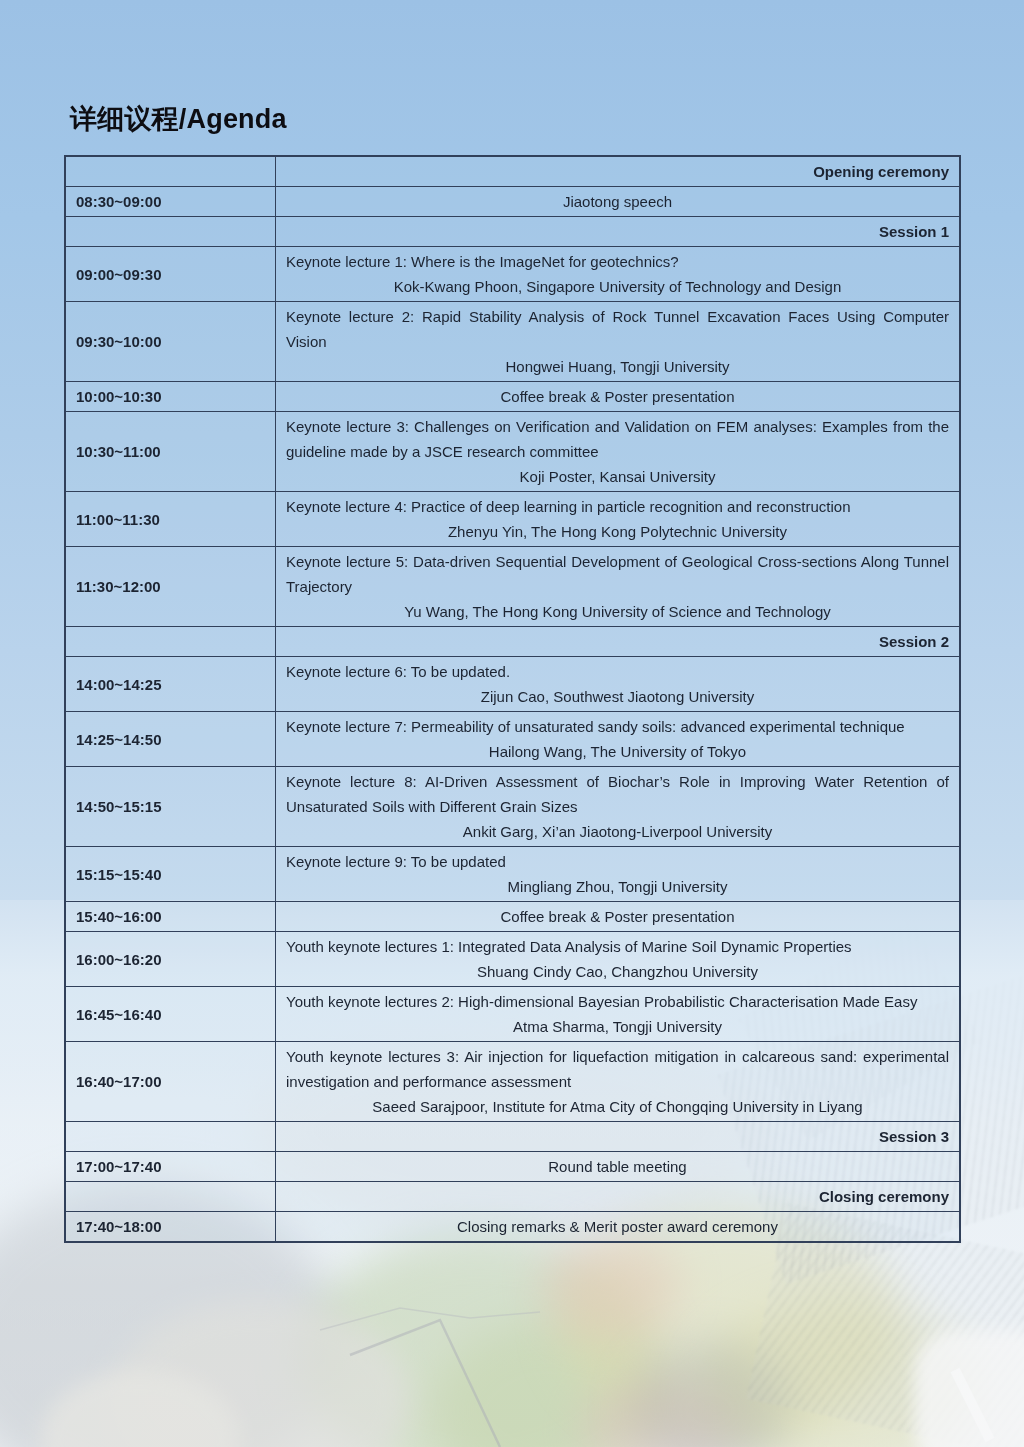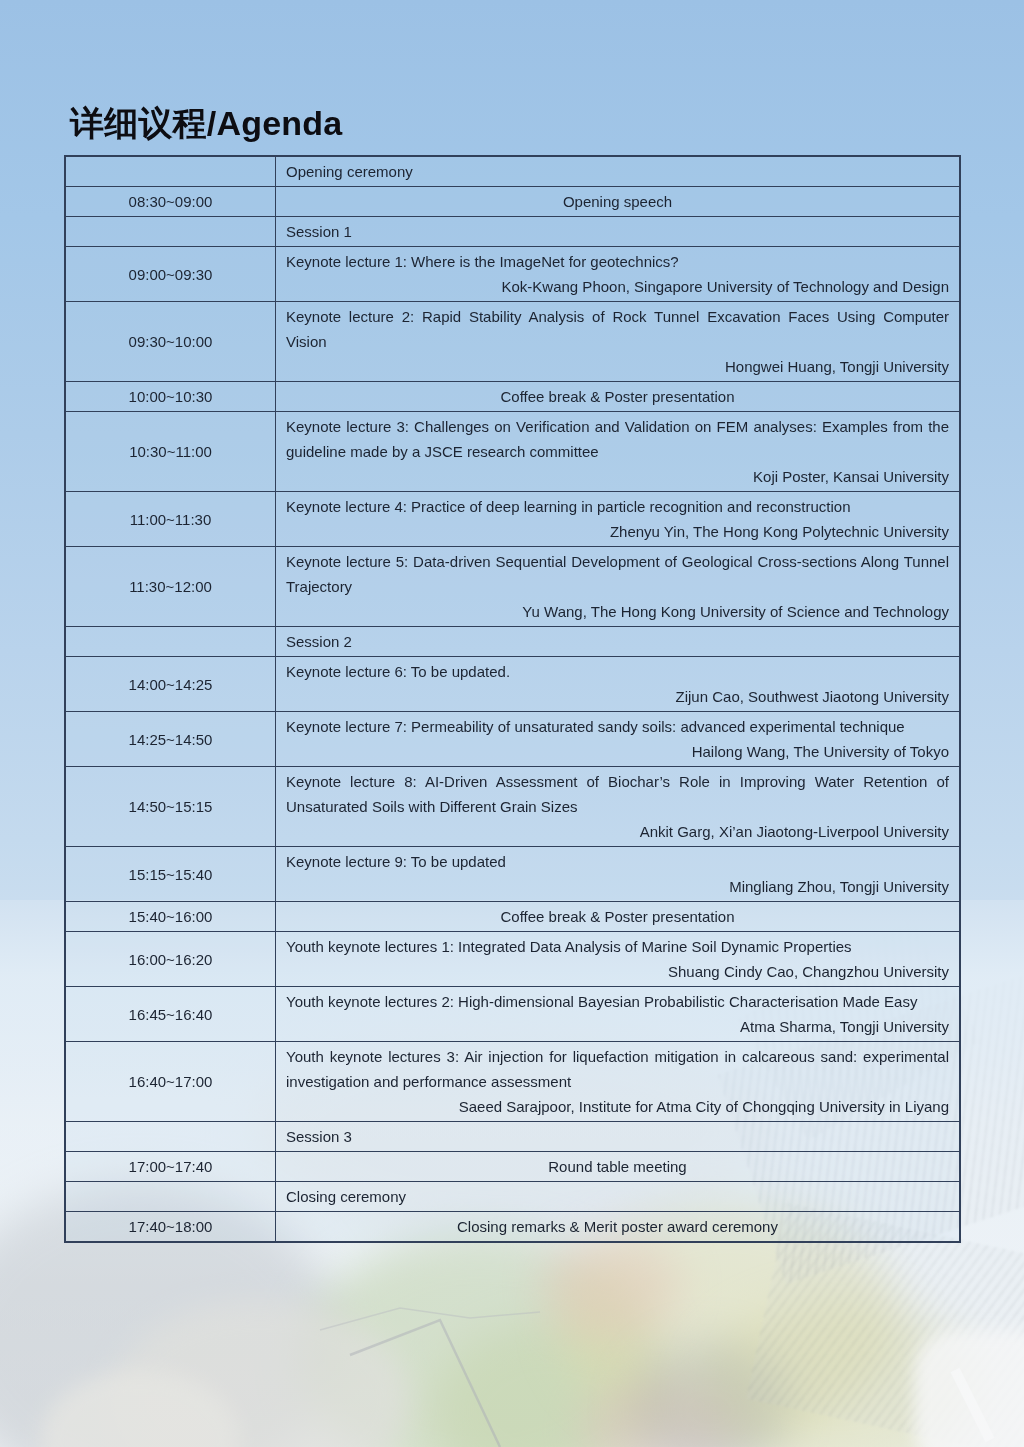--- a/index.html
+++ b/index.html
@@ -33,40 +33,40 @@
     opacity:.85;filter:blur(8px);border-radius:30%;}
   .photo svg{position:absolute;left:0;top:0;}
   .veil{position:absolute;left:0;top:0;width:100%;height:100%;
     background:linear-gradient(180deg,
       rgba(210,226,241,1) 0%, rgba(226,237,246,.9) 14%,
       rgba(242,246,249,.6) 40%, rgba(249,250,250,.42) 70%,
       rgba(251,251,251,.38) 100%);}
   
   h1.page-title{
     position:absolute;left:70px;top:101px;margin:0;
-    font-size:34px;font-weight:bold;color:#0d0d12;letter-spacing:.2px;
+    font-size:27px;font-weight:bold;color:#0d0d12;letter-spacing:.2px;
   }
   
   table.agenda{
     position:absolute;left:64px;top:155px;width:897px;
     border-collapse:collapse;table-layout:fixed;
     color:#1c2432;font-size:15px;
   }
   table.agenda td{
     border:1px solid #31405a;vertical-align:middle;
     padding:2px 10px;line-height:25px;background:rgba(173,204,233,.12);
   }
   table.agenda{border:2px solid #31405a;}
-  td.time-cell{width:189px;text-align:center;padding:2px 4px;}
-  td.content-cell.banner{text-align:left;font-weight:normal;}
+  td.time-cell{width:189px;padding:2px 4px;font-weight:bold;}
+  td.content-cell.banner{text-align:right;font-weight:bold;}
   td.content-cell.center{text-align:center;}
   td.content-cell.left{text-align:center;}
   .talk-title{font-weight:normal;text-align:justify;}
   .talk-title b{font-weight:normal;}
-  .talk-speaker{text-align:right;}
+  .talk-speaker{text-align:center;}
 </style>
 </head>
 <body>
 
 <div class="photo">
   <div class="blob b-mist"></div>
   <div class="roof roof3"></div>
   <div class="blob b-water"></div>
   <div class="blob b-green"></div>
   <div class="blob b-green2"></div>
@@ -91,21 +91,21 @@
 <h1 class="page-title">详细议程/Agenda</h1>
 
 <table class="agenda">
   <tbody>
       <tr>
         <td class="time-cell"></td>
         <td class="content-cell banner">Opening ceremony</td>
       </tr>
       <tr>
         <td class="time-cell">08:30~09:00</td>
-        <td class="content-cell center">Opening speech</td>
+        <td class="content-cell center">Jiaotong speech</td>
       </tr>
       <tr>
         <td class="time-cell"></td>
         <td class="content-cell banner">Session 1</td>
       </tr>
       <tr>
         <td class="time-cell">09:00~09:30</td>
         <td class="content-cell talk">
           <div class="talk-title"><b>Keynote lecture 1: Where is the ImageNet for geotechnics?</b></div>
           <div class="talk-speaker">Kok-Kwang Phoon, Singapore University of Technology and Design</div>

